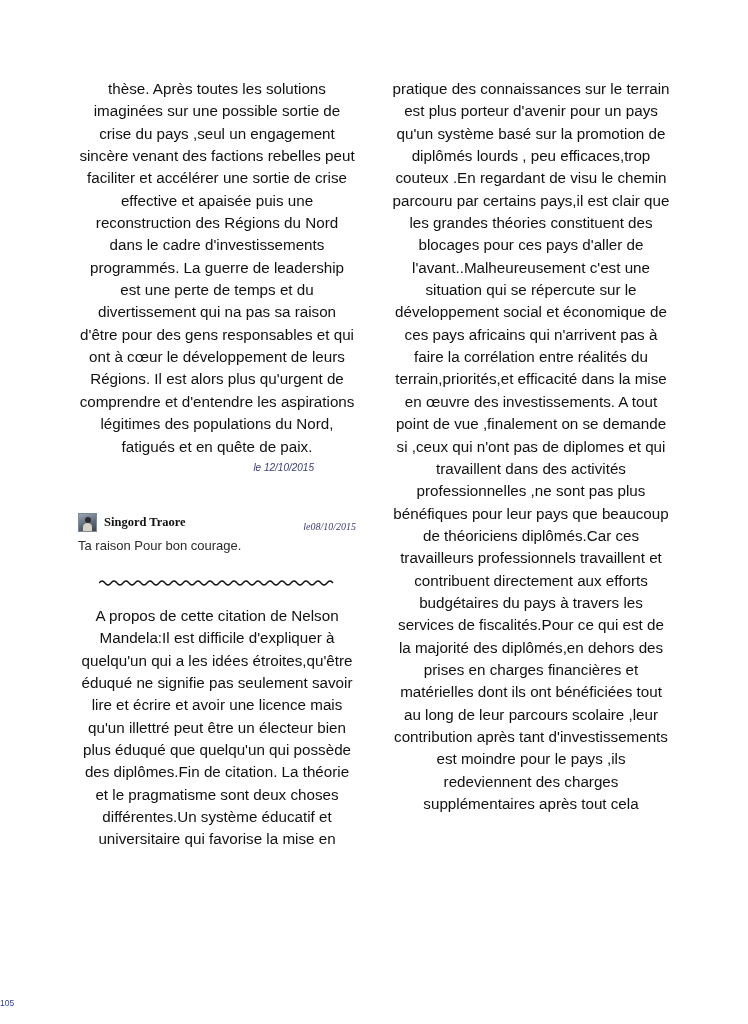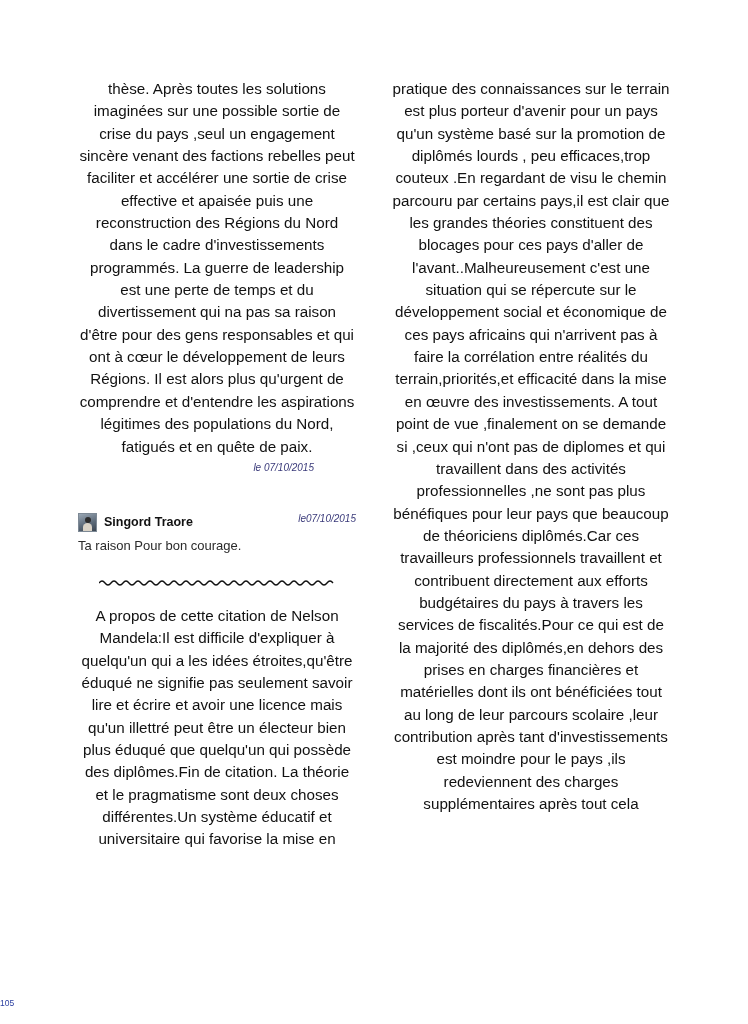--- a/index.html
+++ b/index.html
@@ -48,22 +48,23 @@
     text-align: right;
     margin-top: 4px;
     margin-right: 42px;
   }
   .comment-block {
     margin-top: 40px;
   }
   .comment-head {
     display: flex;
     flex-direction: row;
-    align-items: flex-start;
+    align-items: flex-end;
     justify-content: space-between;
+    font-family: Liberation Serif, serif;
   }
   .comment-left {
     display: flex;
     flex-direction: row;
     align-items: center;
     gap: 7px;
   }
   .avatar {
     width: 17px;
     height: 17px;
@@ -130,29 +131,29 @@
 <body>
 
 <div class="page">
 
   <div class="columns">
 
     <div class="col">
 
       <p class="para">thèse. Après toutes les solutions imaginées sur une possible sortie de crise du pays ,seul un engagement sincère venant des factions rebelles peut faciliter et accélérer une sortie de crise effective et apaisée puis une reconstruction des Régions du Nord dans le cadre d'investissements programmés. La guerre de leadership est une perte de temps et du divertissement qui na pas sa raison d'être pour des gens responsables et qui ont à cœur le développement de leurs Régions. Il est alors plus qu'urgent de comprendre et d'entendre les aspirations légitimes des populations du Nord, fatigués et en quête de paix.</p>
 
-      <div class="date-right">le 07/10/2015</div>
+      <div class="date-right">le 12/10/2015</div>
 
       <div class="comment-block">
         <div class="comment-head">
           <div class="comment-left">
             <span class="avatar"></span>
             <span class="comment-author">Singord Traore</span>
           </div>
-          <span class="comment-date">le07/10/2015</span>
+          <span class="comment-date">le08/10/2015</span>
         </div>
         <div class="comment-text">Ta raison Pour bon courage.</div>
       </div>
 
       <div class="divider">
         <svg width="236" height="12" viewBox="0 0 236 12" xmlns="http://www.w3.org/2000/svg">
           <path d="M0 6 q3 -4 6 0 t6 0 t6 0 t6 0 t6 0 t6 0 t6 0 t6 0 t6 0 t6 0 t6 0 t6 0 t6 0 t6 0 t6 0 t6 0 t6 0 t6 0 t6 0 t6 0 t6 0 t6 0 t6 0 t6 0 t6 0 t6 0 t6 0 t6 0 t6 0 t6 0 t6 0 t6 0 t6 0 t6 0 t6 0 t6 0 t6 0 t6 0 t6 0" fill="none" stroke="#111111" stroke-width="1.3"></path>
         </svg>
       </div>
 

